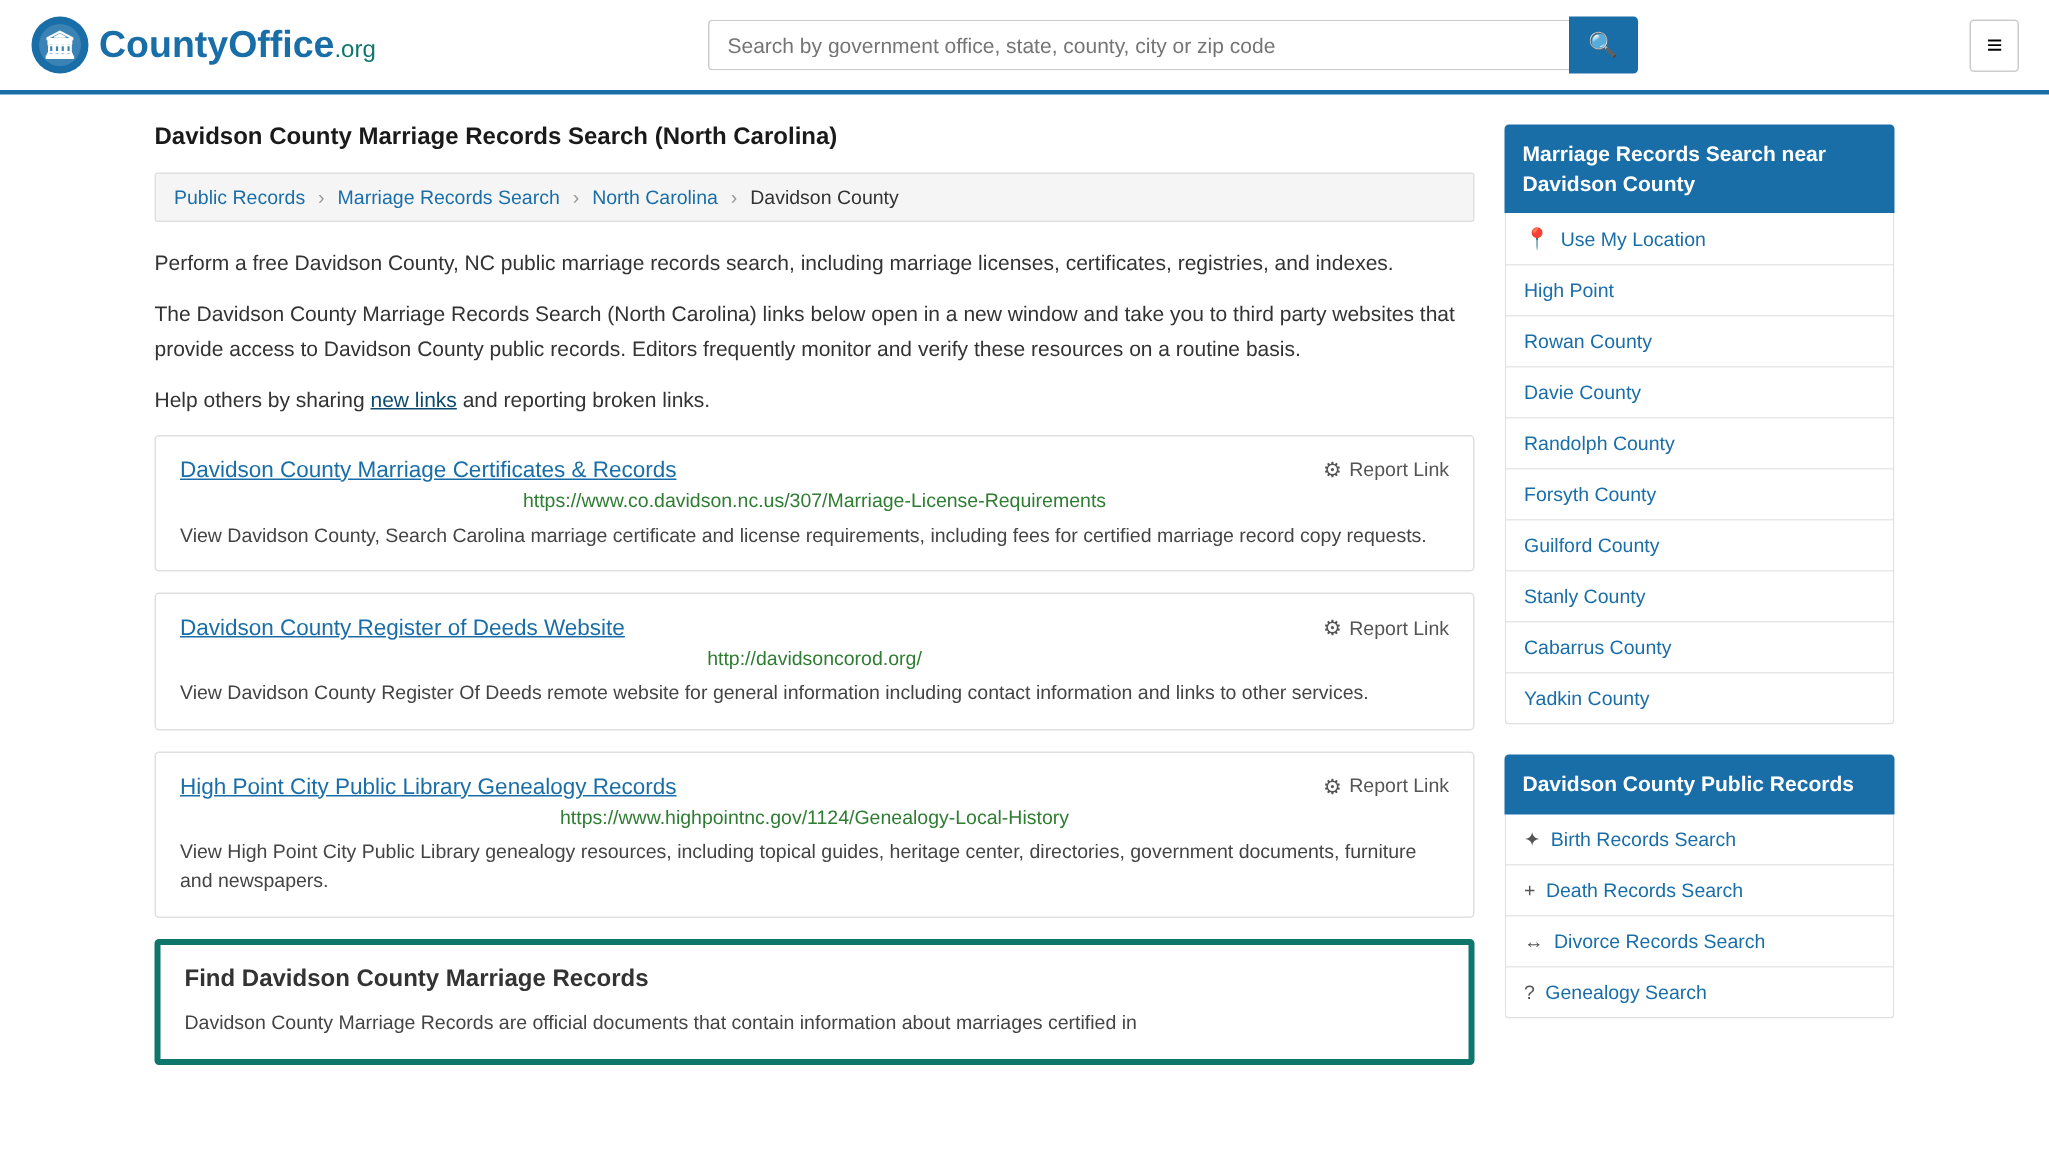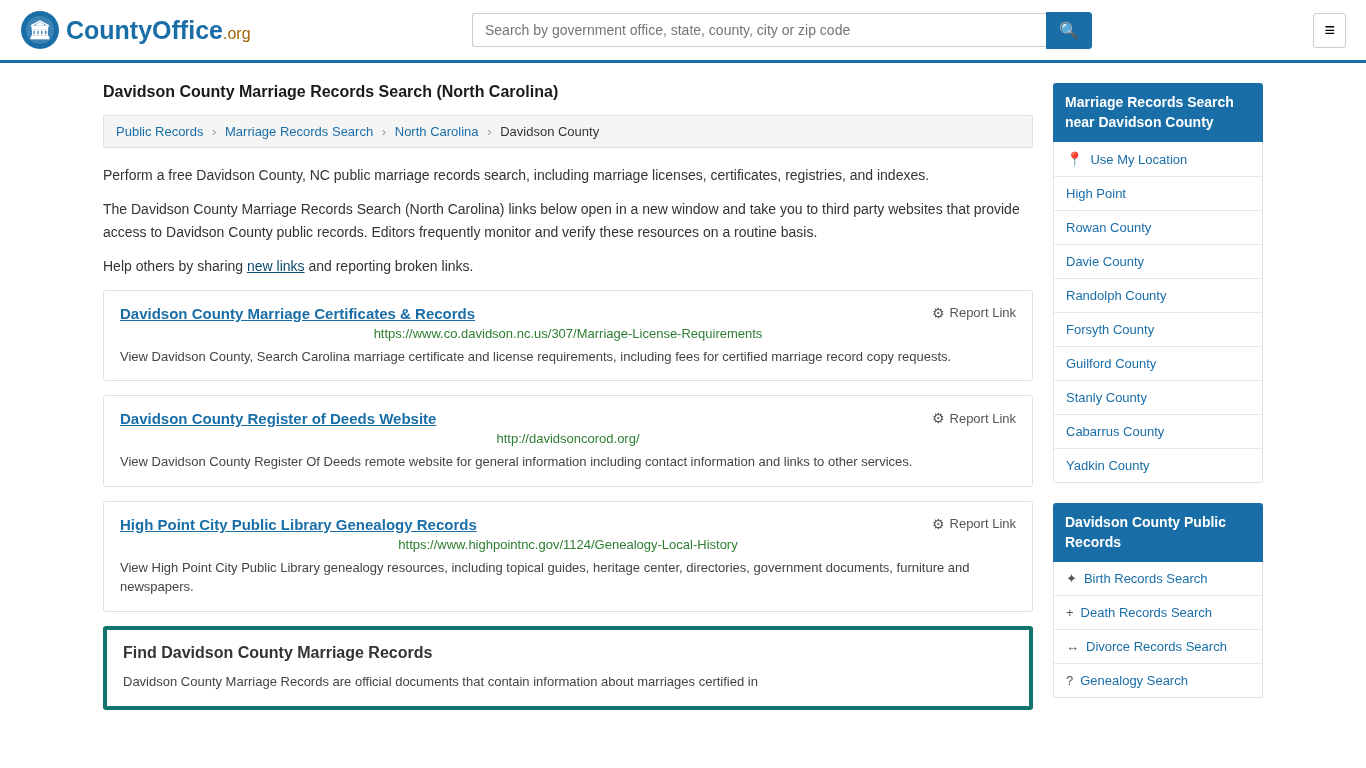--- a/index.html
+++ b/index.html
@@ -116,21 +116,21 @@
       margin-bottom: 14px;
     }
     .result-card-header {
       display: flex;
       justify-content: space-between;
       align-items: flex-start;
       margin-bottom: 4px;
     }
     .result-title {
       font-size: 15px;
-      font-weight: bold;
+      font-weight: normal;
       color: #1a6ea8;
       text-decoration: underline;
       cursor: pointer;
     }
     .report-link {
       display: flex;
       align-items: center;
       gap: 5px;
       color: #555;
       font-size: 13px;
@@ -166,21 +166,21 @@
       margin-bottom: 10px;
     }
     .find-section-text {
       font-size: 13px;
       color: #444;
       line-height: 1.6;
     }
 
     
     .sidebar {
-      width: 210px;
+      width: 260px;
       flex-shrink: 0;
     }
     .sidebar-section {
       margin-bottom: 20px;
     }
     .sidebar-header {
       background: #1a6ea8;
       color: #fff;
       font-size: 14px;
       font-weight: bold;
@@ -223,21 +223,21 @@
 <body>
 
 <div class="header">
   <div class="logo-area">
     <svg class="logo-icon" viewBox="0 0 40 40">
       <circle cx="20" cy="20" r="19" fill="#1a6ea8"></circle>
       <circle cx="20" cy="20" r="14" fill="#fff" opacity="0.15"></circle>
       <text x="20" y="26" text-anchor="middle" fill="#fff" font-size="18" font-weight="bold">🏛</text>
     </svg>
     <div>
-      <span style="font-size:25px;font-weight:bold;color:#1a6ea8;">CountyOffice</span><span style="font-size:16px;color:#a16207;">.org</span>
+      <span style="font-size:25px;font-weight:bold;color:#1a6ea8;">CountyOffice</span><span style="font-size:16px;color:#0f766e;">.org</span>
     </div>
   </div>
   <div class="search-area">
     <input class="search-input" type="text" placeholder="Search by government office, state, county, city or zip code" style="">
     <button class="search-btn">
       <span>🔍</span>
     </button>
   </div>
   <button class="menu-btn">
     <span>≡</span>

